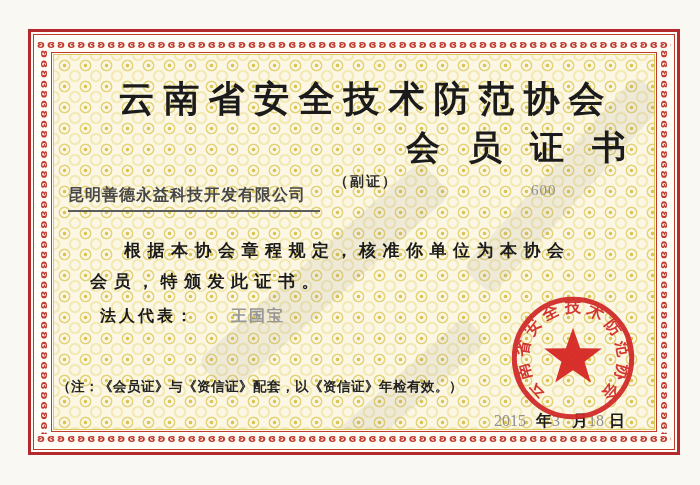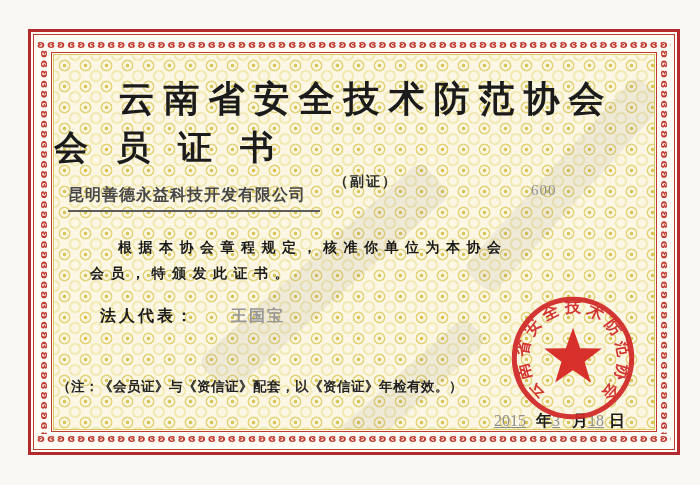--- a/index.html
+++ b/index.html
@@ -54,23 +54,23 @@
   .wm1{width:300px;height:46px;left:120px;top:200px;}
   .wm2{width:260px;height:40px;left:380px;top:110px;transform:rotate(-48deg);}
   .wm3{width:220px;height:34px;left:230px;top:330px;}
   
   .title{
     position:absolute;left:0;right:0;top:20px;text-align:center;
     font-size:36px;font-weight:bold;color:var(--ink);
     letter-spacing:9px;padding-left:24px;
   }
   .subtitle{
-    position:absolute;left:0;right:0;top:70px;text-align:left;
+    position:absolute;left:0;right:0;top:70px;text-align:right;
     font-size:34px;font-weight:bold;color:var(--ink);
-    letter-spacing:28px;
+    letter-spacing:28px;padding-left:28px;
   }
   .dup{
     position:absolute;left:0;right:0;top:118px;text-align:center;
     font-size:14px;font-weight:bold;color:#2a2a2a;letter-spacing:2px;padding-left:24px;
   }
   .certnum-value{
     position:absolute;left:477px;top:127px;
     font-size:15px;color:var(--gray);letter-spacing:1px;
   }
   .certnum{
@@ -78,36 +78,36 @@
     font-size:15px;font-weight:bold;color:var(--ink);letter-spacing:2px;
   }
   .certnum .blank{display:inline-block;width:40px;}
   .member{
     position:absolute;left:14px;top:130px;
     font-size:16px;font-weight:bold;color:#474747;letter-spacing:1px;
     border-bottom:2px solid #5c5c5c;padding:0 8px 4px 0;min-width:252px;
   }
   .bodytext{
     position:absolute;left:36px;right:34px;top:180px;
-    font-size:14px;font-weight:bold;color:var(--ink);
+    font-size:17px;font-weight:bold;color:var(--ink);
     letter-spacing:6.5px;line-height:1.85;
   }
   .bodytext .bl1{text-indent:2em;}
   .legal{position:absolute;left:46px;top:251px;font-size:16px;font-weight:bold;}
   .legal-label{color:var(--ink);letter-spacing:3px;}
   .legal-name{color:#979797;letter-spacing:2px;margin-left:32px;}
   .note{
     position:absolute;left:3px;top:323px;
     font-size:13.5px;font-weight:bold;color:#222;letter-spacing:.5px;
   }
   .dateline{
     position:absolute;right:26px;top:356px;
     font-size:16px;font-weight:bold;color:var(--ink);white-space:nowrap;
   }
-  .dateline .num{color:var(--gray);font-weight:normal;text-decoration:underline;}
+  .dateline .num{color:var(--gray);font-weight:normal;}
   .dateline .y{margin-right:10px;}
   .dateline .m{margin-left:12px;}
   .dateline .d{margin-left:5px;margin-right:3px;}
   .seal{position:absolute;left:438px;top:220px;width:162px;height:166px;opacity:.93;}
   .seal svg{width:100%;height:100%;}
   .seal-ch{
     font-size:16px;font-weight:bold;fill:var(--seal-red);
     font-family:"Liberation Serif","DejaVu Serif",serif;
   }
 </style>

